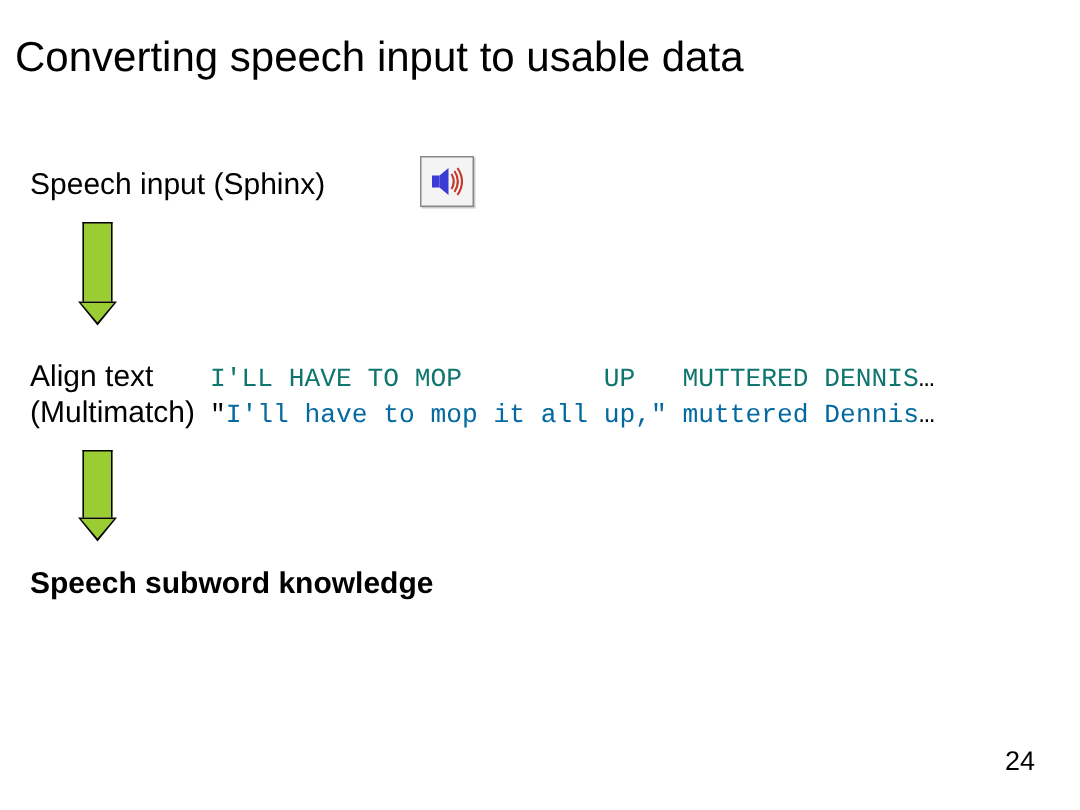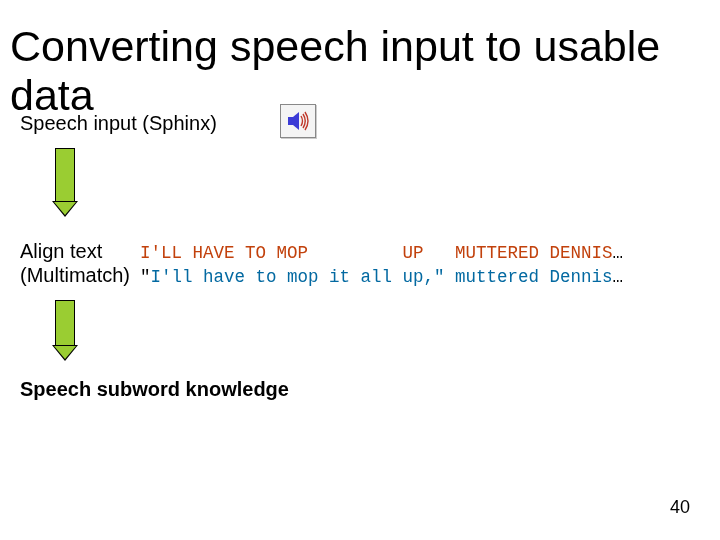--- a/index.html
+++ b/index.html
@@ -7,21 +7,21 @@
     width:720px;height:540px;
     background:#fff;
     font-family:Arial,Helvetica,sans-serif;
     color:#000;
     position:relative;
     overflow:hidden;
   }
   .title{
     position:absolute;
     left:10px;top:22px;
-    font-size:43px;
+    font-size:28px;
     letter-spacing:0px;
   }
   .lbl{
     position:absolute;
     font-size:20px;
   }
   .lbl.speech{left:20px;top:112px}
   .lbl.align1{left:20px;top:240px}
   .lbl.align2{left:20px;top:264px}
   .lbl.assess{left:20px;top:378px;font-weight:bold}
@@ -33,21 +33,21 @@
   
   .mono-row{
     position:absolute;
     left:140px;
     font-family:"Courier New",monospace;
     font-size:17.5px;
     white-space:pre;
   }
   .mono-row.r1{top:243px}
   .mono-row.r2{top:267px}
-  .blue{color:#c2410c}
+  .blue{color:#0f766e}
   .green{color:#0369a1}
   
   .arrow{
     position:absolute;
     width:26px;
   }
   .arrow .shaft{
     width:18px;margin:0 auto;
     background:#9acd32; 
     border:1px solid #000;
@@ -112,13 +112,13 @@
 <div class="mono-row r1"><span></span><span class="blue">I'LL HAVE TO MOP         UP   MUTTERED DENNIS</span><span>…</span></div>
 <div class="mono-row r2"><span>"</span><span class="green">I'll have to mop it all up," muttered Dennis</span><span>…</span></div>
 
 <div class="arrow a2">
   <div class="shaft"></div>
     <div class="head"></div>
 </div>
 
 <div class="lbl assess">Speech subword knowledge</div>
 
-<div class="page-num">40</div>
+<div class="page-num">24</div>
 
 </body></html>

